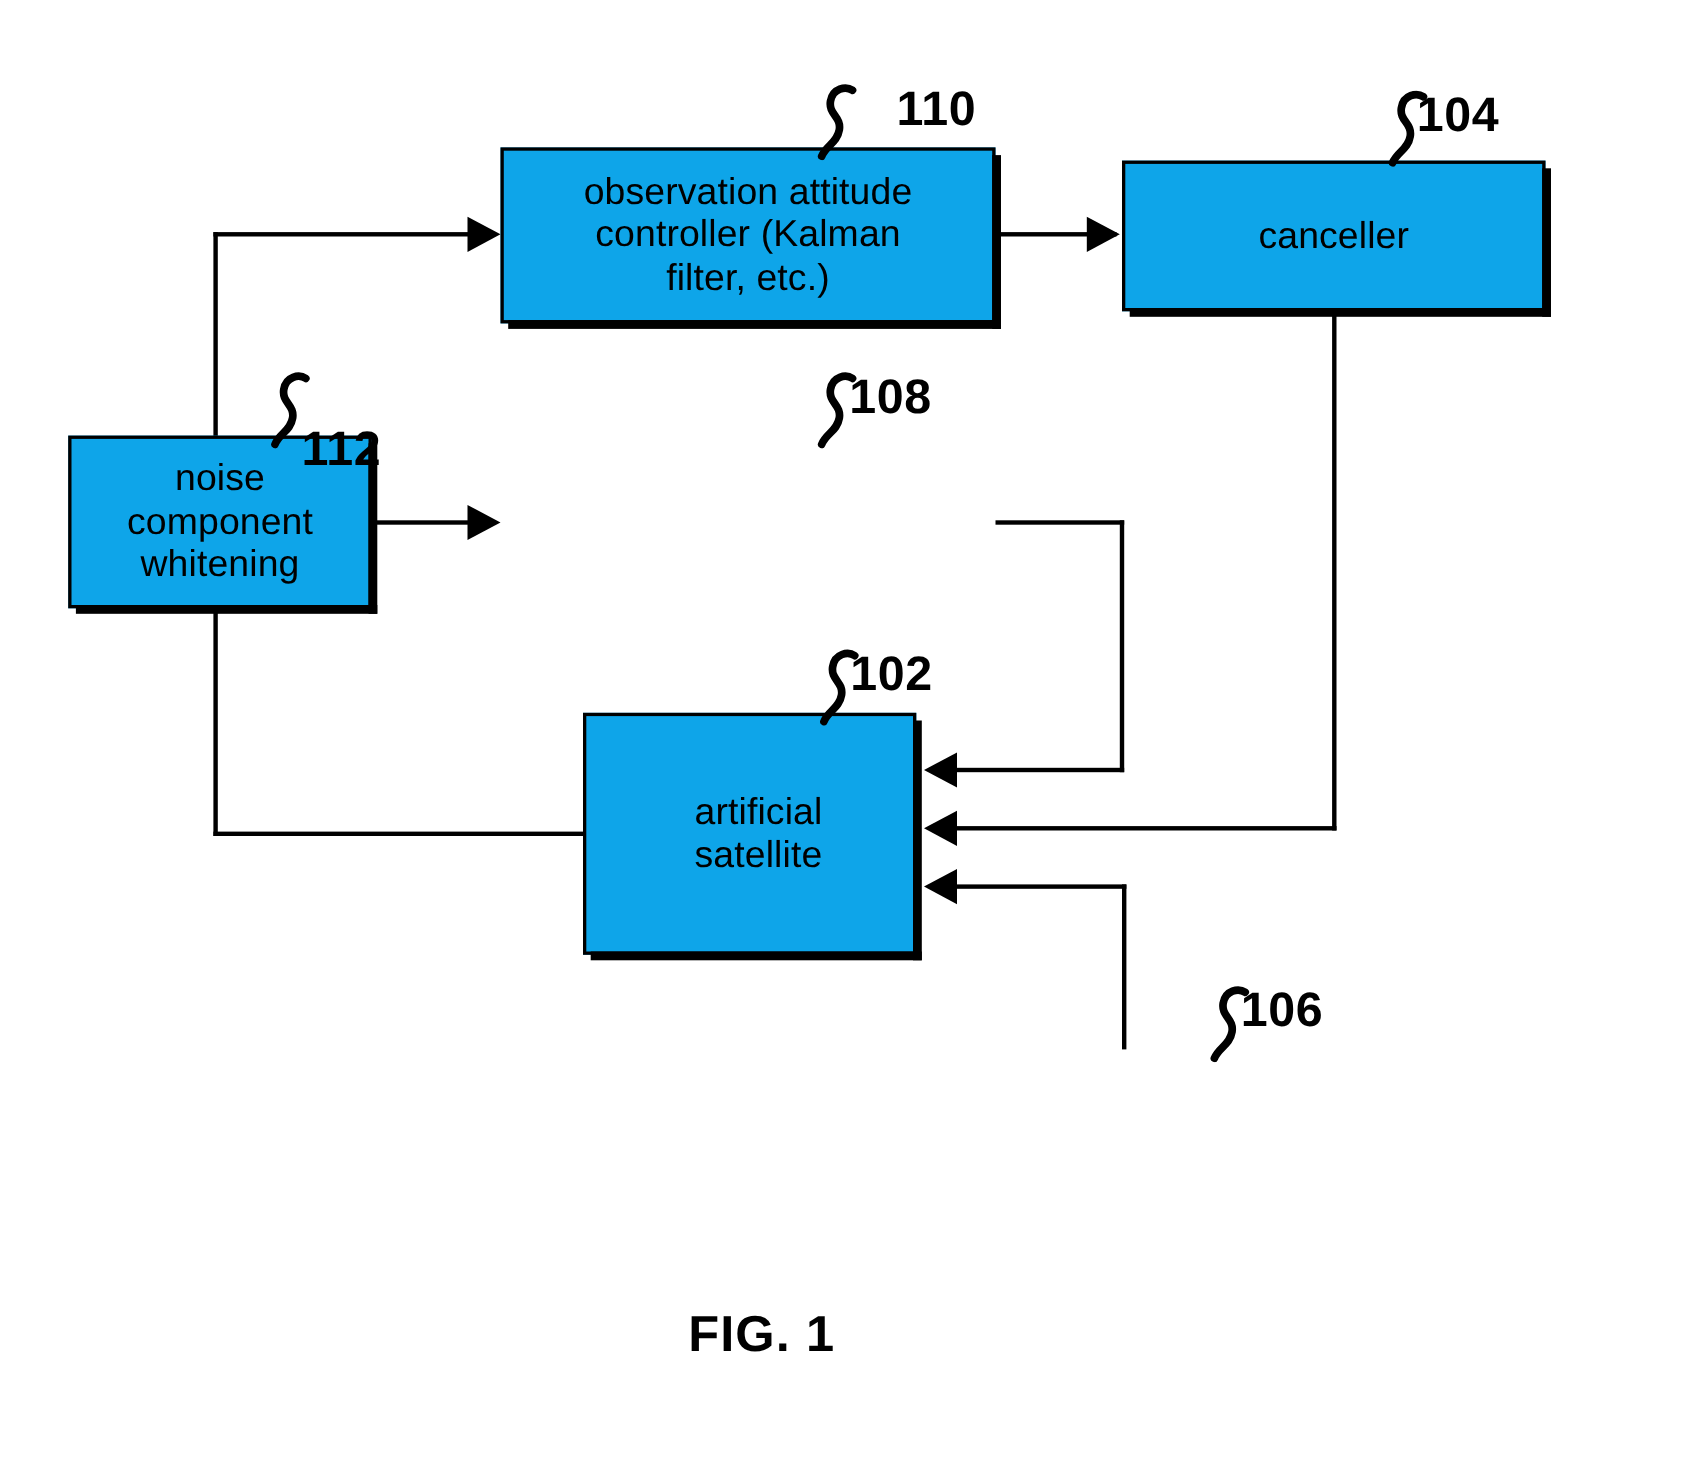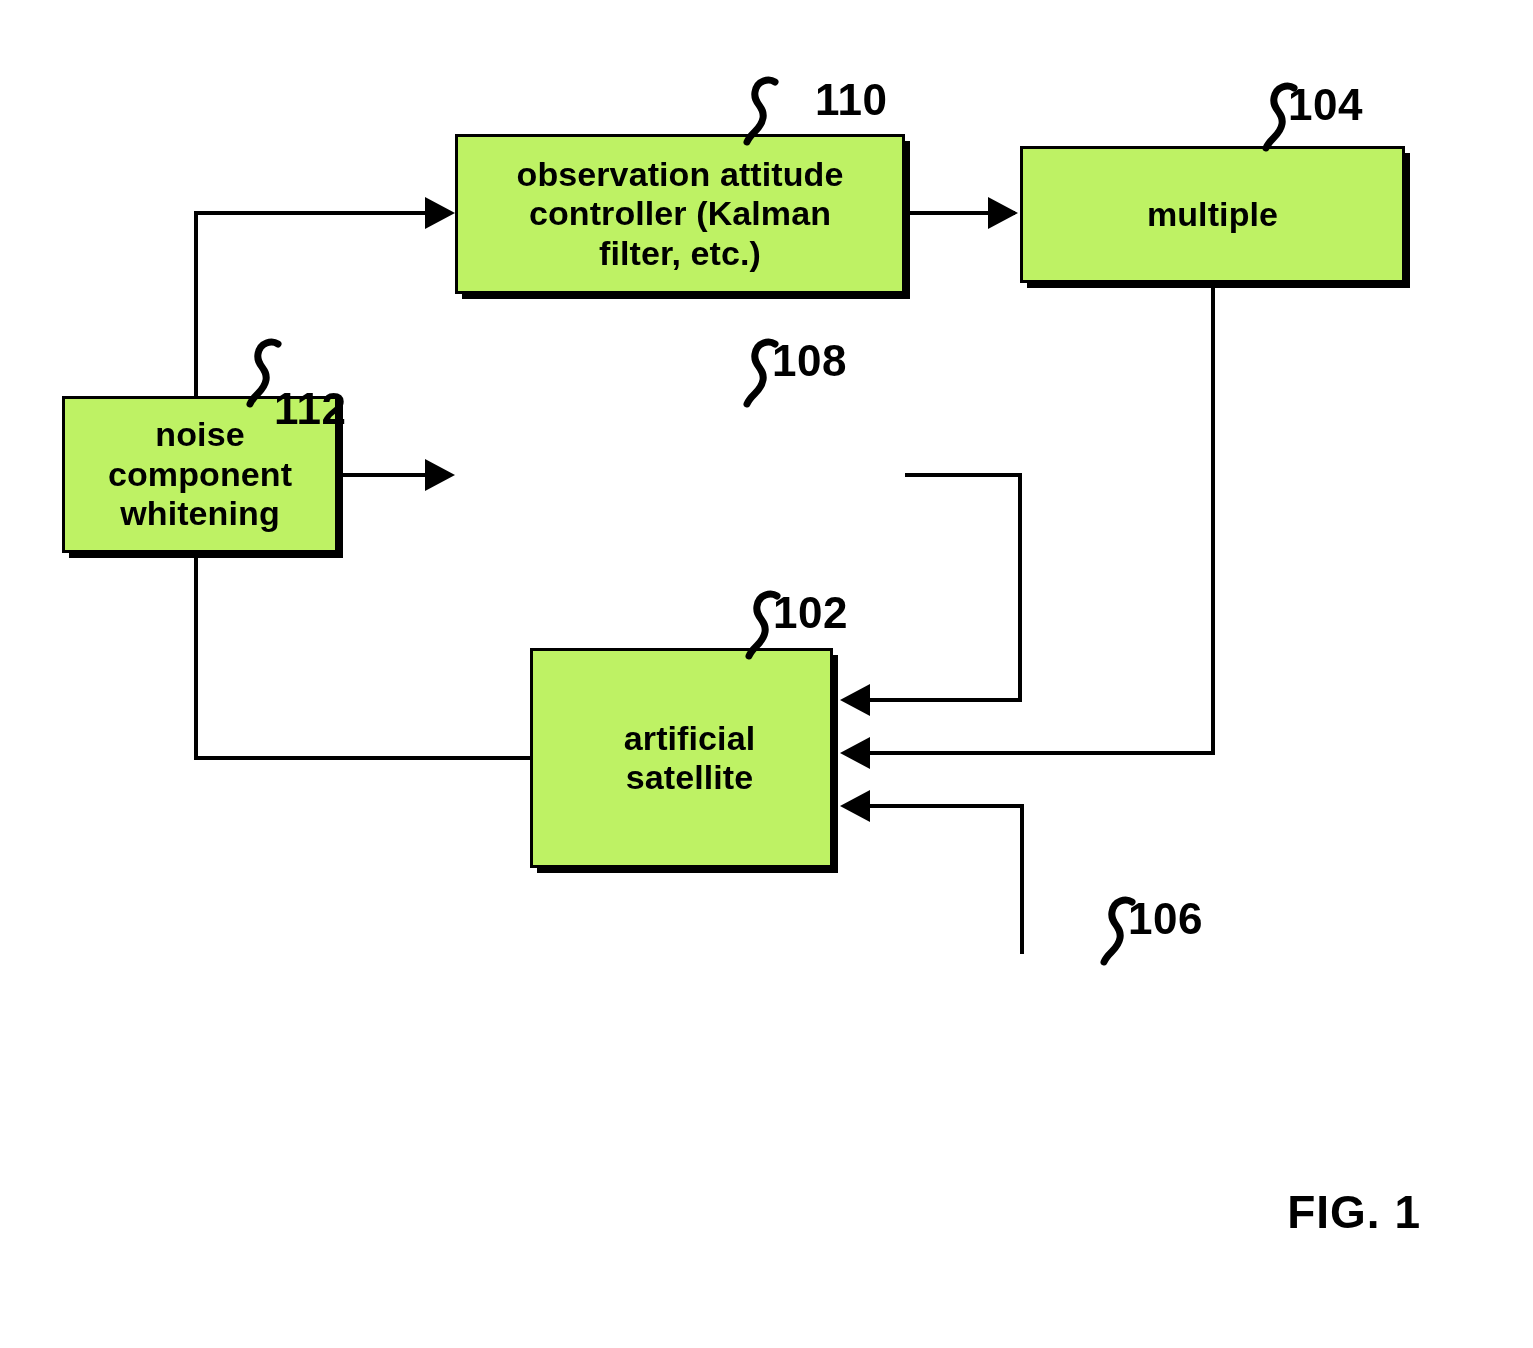--- a/index.html
+++ b/index.html
@@ -18,30 +18,29 @@
     position: relative;
     width: 1533px;
     height: 1348px;
     background: #ffffff;
   }
   
   .node-box {
     position: absolute;
     box-sizing: border-box;
     border: 3px solid #000;
-    background: #bef264;
+    background: #0ea5e9;
     display: flex;
     align-items: center;
     justify-content: center;
     text-align: center;
     line-height: 1.16;
     font-size: 34px;
     letter-spacing: 0.1px;
     z-index: 4;
-    font-weight: bold;
   }
   
   .node-box::after {
     content: "";
     position: absolute;
     left: 4px;
     top: 4px;
     right: -8px;
     bottom: -8px;
     border-right: 8px solid #000;
@@ -88,26 +87,25 @@
     border-top: 16px solid transparent;
     border-bottom: 16px solid transparent;
     border-right: 30px solid #000;
   }
   
   #fig-caption {
     position: absolute;
     left: 0;
     top: 1185px;
     width: 1385px;
-    text-align: right;
+    text-align: center;
     font-size: 46px;
     font-weight: bold;
     letter-spacing: 1px;
     z-index: 5;
-    padding-left: 36px;
   }
 </style>
 </head>
 <body>
 
 <div id="figure-root">
 
   <div class="vline" style="left:194px; top:211px; height:187px;"></div>
   <div class="hline" style="left:194px; top:211px; width:238px;"></div>
   <div class="arrow-right" style="left:425px; top:197px;"></div>
@@ -138,21 +136,21 @@
     <span class="node-label">observation attitude
 controller (Kalman
 filter, etc.)</span>
   </div>
   <svg class="ref-leader" width="60" height="70" style="left:733px; top:76px;" viewBox="0 0 60 70">
     <path d="M42 6 C 36 2, 24 4, 22 16 C 20 28, 32 30, 30 42 C 28 54, 18 56, 14 66" stroke="#000" stroke-width="7" fill="none" stroke-linecap="round"></path>
   </svg>
   <div class="ref-num" style="left:775px; top:75px;margin-left:40px;">110</div>
 
   <div class="node-box" style="left:1020px; top:146px; width:385px; height:137px;">
-    <span class="node-label">multiple</span>
+    <span class="node-label">canceller</span>
   </div>
   <svg class="ref-leader" width="60" height="70" style="left:1252px; top:82px;" viewBox="0 0 60 70">
     <path d="M42 6 C 36 2, 24 4, 22 16 C 20 28, 32 30, 30 42 C 28 54, 18 56, 14 66" stroke="#000" stroke-width="7" fill="none" stroke-linecap="round"></path>
   </svg>
   <div class="ref-num" style="left:1288px; top:80px;">104</div>
 
   <div class="node-box" style="left:62px; top:396px; width:276px; height:157px;">
     <span class="node-label">noise
 component
 whitening</span>

